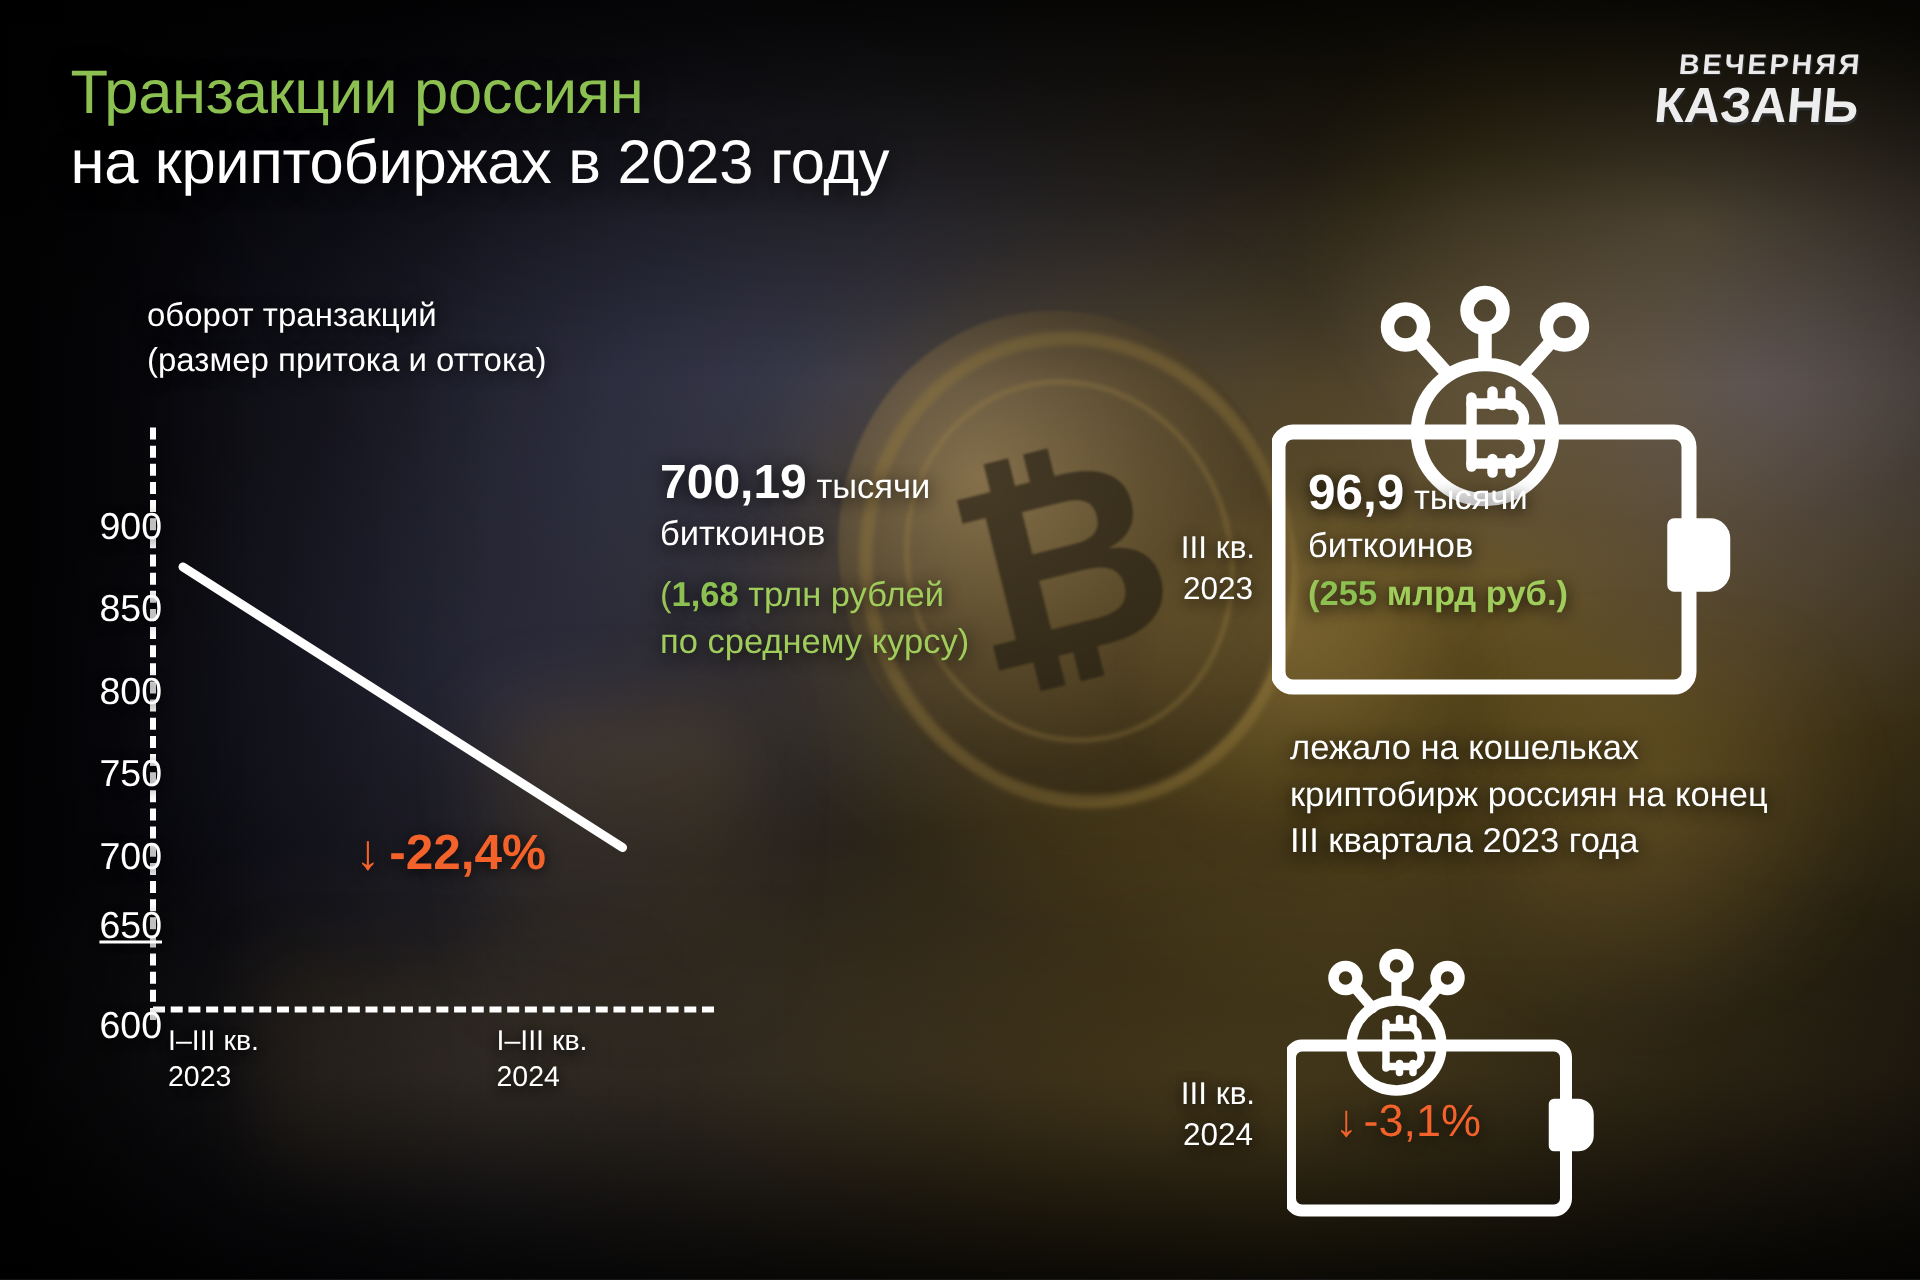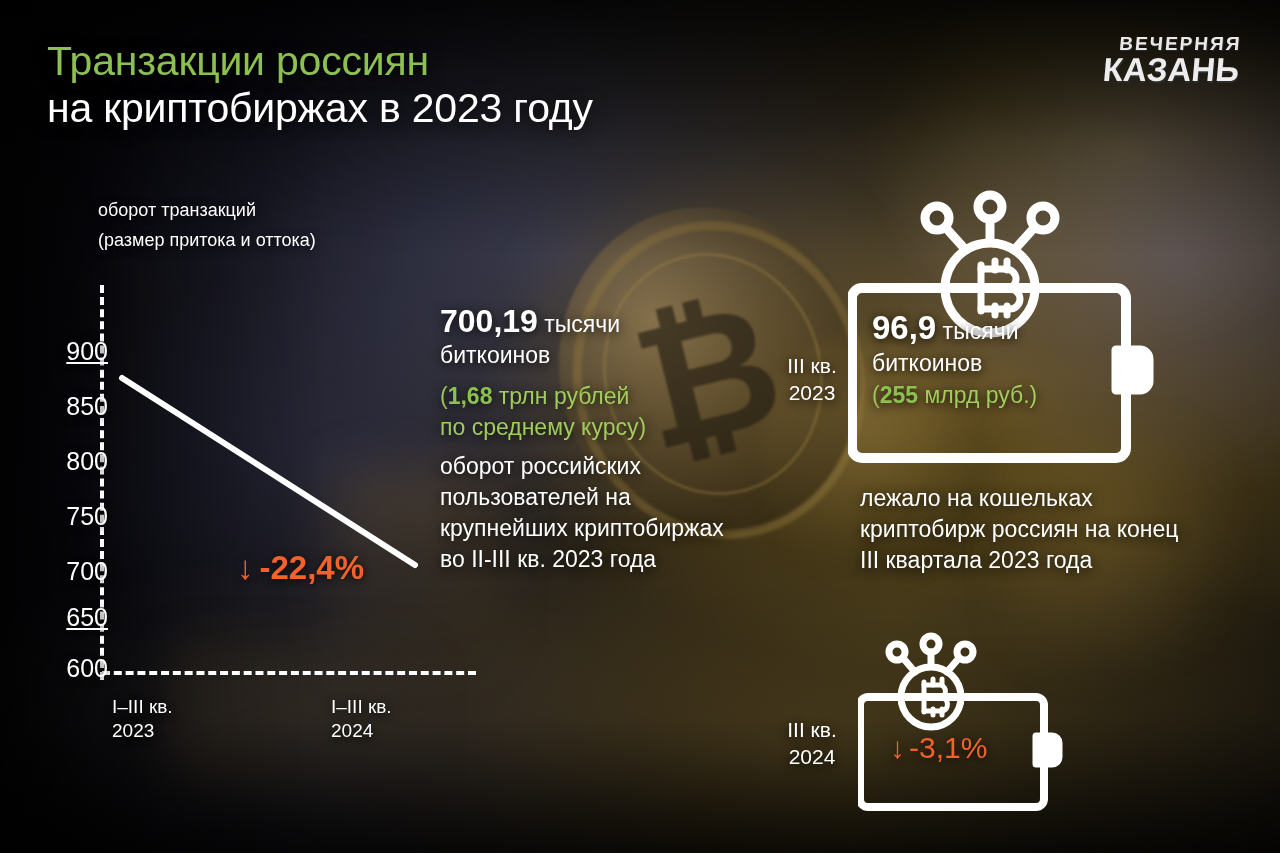--- a/index.html
+++ b/index.html
@@ -135,41 +135,40 @@
   }
   .logo .lg2{
     display:block;color:#ededed;font-weight:bold;font-size:33px;
     letter-spacing:0px;line-height:31px;
     text-shadow:1px 2px 0 #2b2b2b;
   }
 
   
   .chart-caption{
     position:absolute;left:98px;top:195px;width:430px;
-    color:#fff;font-size:18px;line-height:30px;
+    color:#fff;font-size:22px;line-height:30px;
     text-shadow:0 2px 10px rgba(0,0,0,0.85);
   }
   .chart{position:absolute;left:40px;top:285px;width:440px;height:400px;}
   .y-axis{
     position:absolute;left:60px;top:0;width:0;height:395px;
     border-left:4px dashed #ffffff;
   }
   .x-axis{
     position:absolute;left:62px;top:386px;width:374px;height:0;
     border-top:4px dashed #ffffff;
   }
   .y-lab{
     position:absolute;right:372px;width:78px;text-align:right;
     color:#fff;font-size:25px;line-height:25px;
     text-shadow:0 2px 8px rgba(0,0,0,0.9);
   }
   .x-lab{
     position:absolute;top:398px;color:#fff;font-size:19px;line-height:24px;
     text-shadow:0 2px 8px rgba(0,0,0,0.9);
-    margin-top:12px;
   }
   .trend{position:absolute;left:0;top:0;width:440px;height:400px;}
   .delta{
     position:absolute;left:237px;top:551px;
     color:#f2622a;font-weight:bold;font-size:33px;line-height:33px;
     text-shadow:0 2px 10px rgba(0,0,0,0.8);
     white-space:nowrap;
   }
   .delta .arr{display:inline-block;margin-right:6px;}
 
@@ -194,21 +193,21 @@
   #q-2024{left:762px;top:716px;width:100px;}
 
   
   .wallet-big{position:absolute;left:848px;top:172px;width:310px;height:296px;}
   .wallet-big .txt{
     position:absolute;left:24px;top:140px;width:250px;
     color:#fff;font-size:23px;line-height:32px;
     text-shadow:0 2px 10px rgba(0,0,0,0.9);
   }
   .wallet-big .txt .big{font-weight:bold;font-size:33px;}
-  .wallet-big .txt .green{color:#9fcc5b;}
+  .wallet-big .txt .green{color:#9fcc5b;font-weight:bold;}
   .wallet-big .txt .green b{color:#8cc152;}
 
   .wallet-desc{
     position:absolute;left:860px;top:483px;width:320px;
     color:#fff;font-size:23px;line-height:31px;
     text-shadow:0 2px 12px rgba(0,0,0,0.9);
   }
 
   .wallet-small{position:absolute;left:858px;top:628px;width:210px;height:190px;}
   .wallet-small .dtxt{
@@ -255,27 +254,27 @@
 
   <div class="chart-caption">
     <div>оборот транзакций</div>
     <div>(размер притока и оттока)</div>
   </div>
 
   <div class="chart">
     <div class="y-axis"></div>
     <div class="x-axis"></div>
 
-    <div class="y-lab" style="top:54px;text-decoration:underline;">900</div>
+    <div class="y-lab" style="top:54px;">900</div>
     <div class="y-lab" style="top:109px;">850</div>
     <div class="y-lab" style="top:164px;">800</div>
     <div class="y-lab" style="top:219px;">750</div>
     <div class="y-lab" style="top:274px;">700</div>
     <div class="y-lab" style="top:320px;text-decoration:underline;">650</div>
-    <div class="y-lab" style="top:371px;">600</div>
+    <div class="y-lab" style="top:387px;">600</div>
 
     <div class="x-lab" style="left:72px;">
       <div>I–III кв.</div>
       <div>2023</div>
     </div>
     <div class="x-lab" style="left:291px;">
       <div>I–III кв.</div>
       <div>2024</div>
     </div>
 
@@ -290,21 +289,20 @@
 
   <div class="mid-text">
     <p class="p1">
       <span class="big">700,19</span><span> тысячи</span><br>
       <span>биткоинов</span>
     </p>
     <p class="p2 green">
       <span>(</span><b>1,68</b><span> трлн рублей</span><br>
       <span>по среднему курсу)</span>
     </p>
-    <p class="p3">оборот российских пользователей на крупнейших криптобиржах во II-III кв. 2023 года</p>
   </div>
 
   <div class="q-label" id="q-2023">
     <div>III кв.</div>
     <div>2023</div>
   </div>
 
   <div class="q-label" id="q-2024">
     <div>III кв.</div>
     <div>2024</div>

